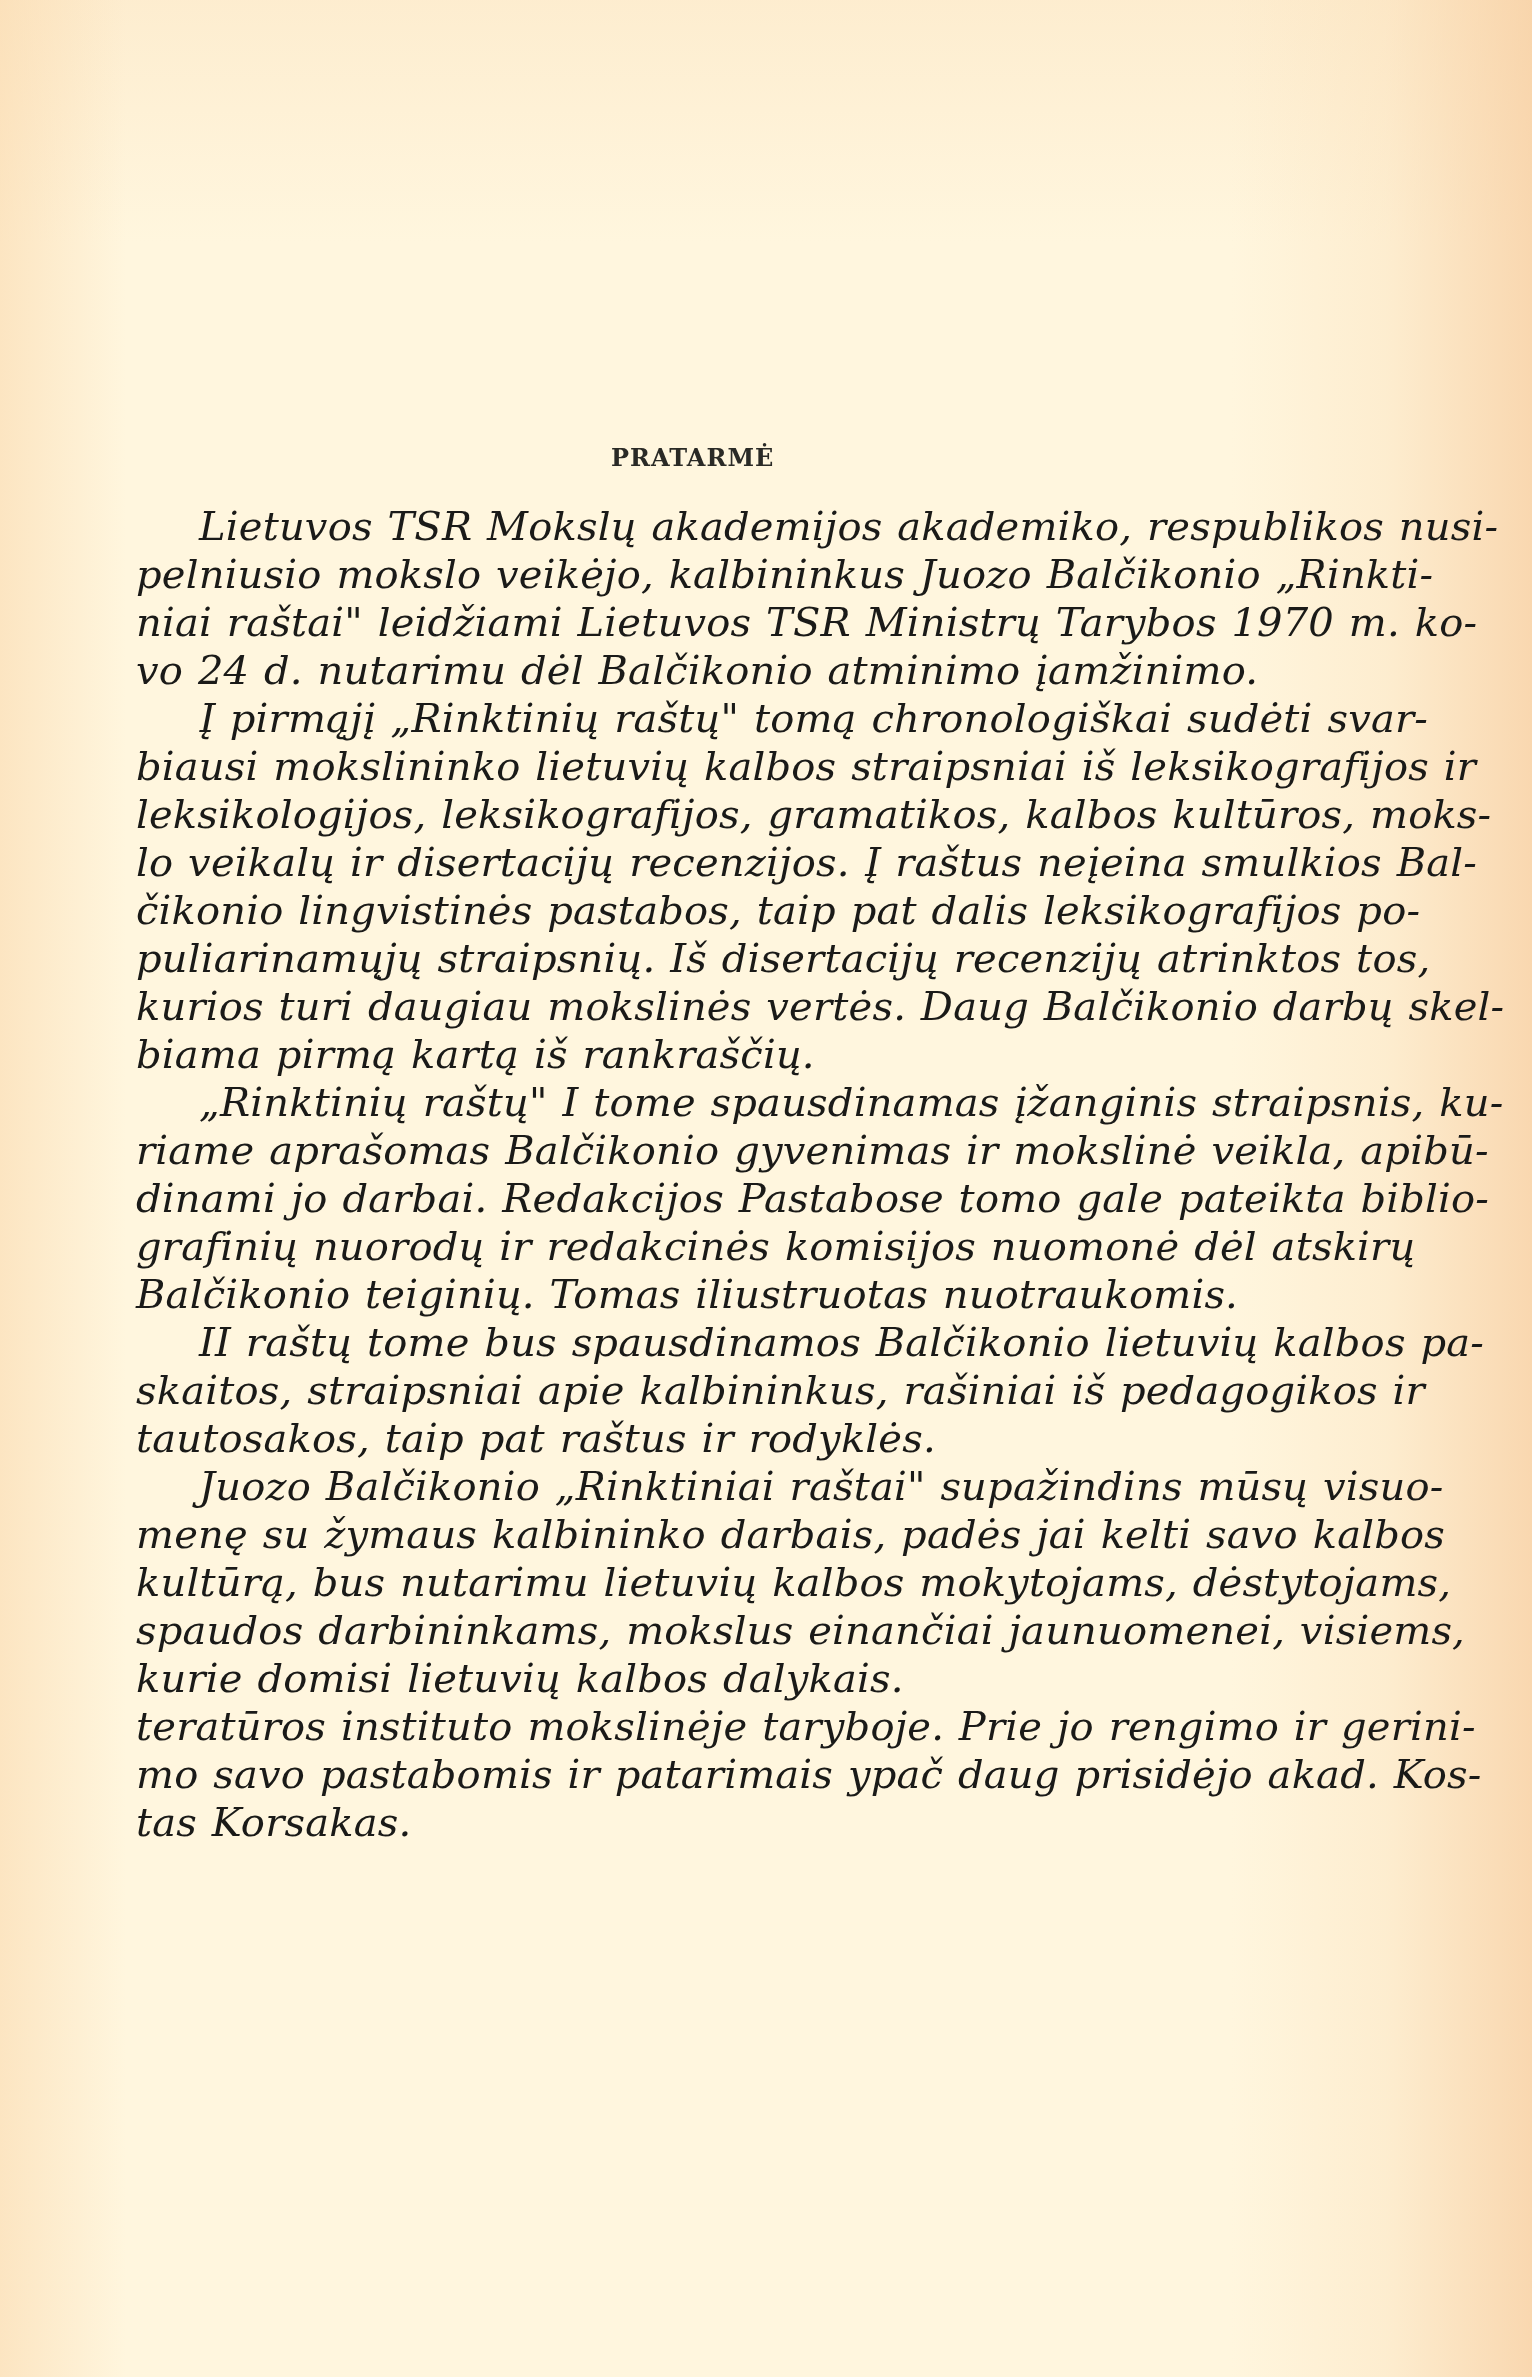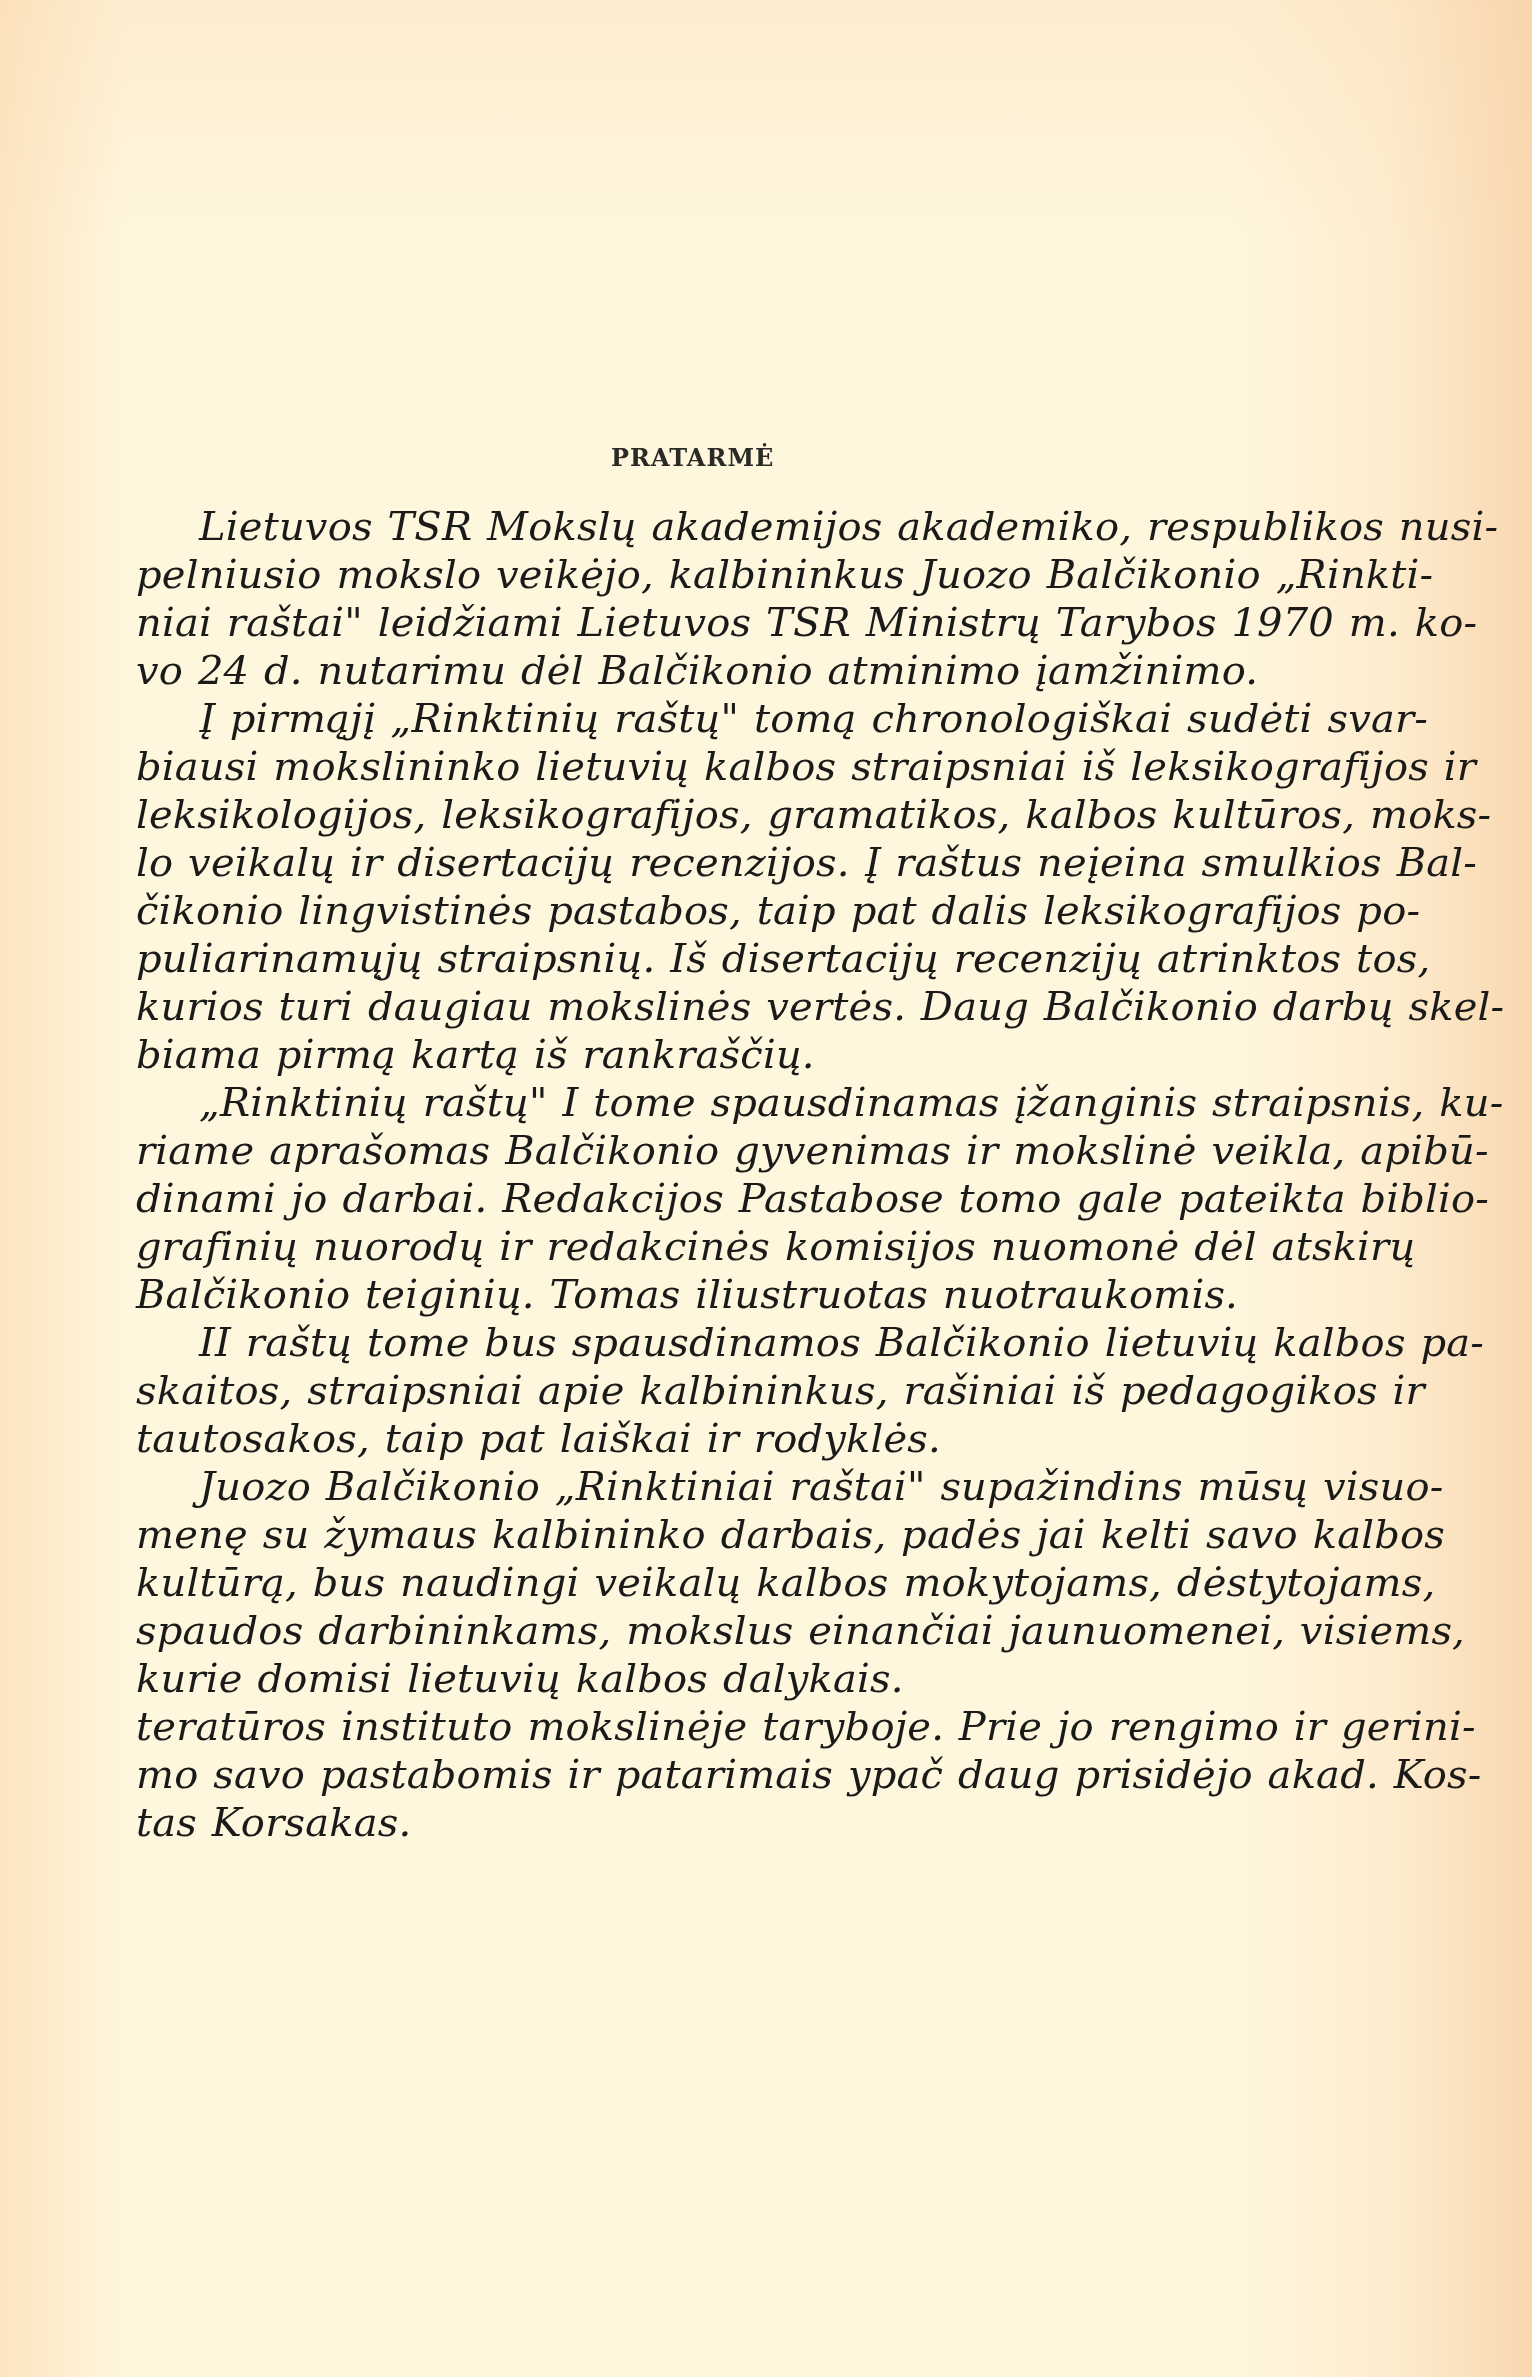--- a/index.html
+++ b/index.html
@@ -91,26 +91,26 @@
   <p class="para">
     <span class="line first">„Rinktinių raštų" I tome spausdinamas įžanginis straipsnis, ku-</span>
     <span class="line">riame aprašomas Balčikonio gyvenimas ir mokslinė veikla, apibū-</span>
     <span class="line">dinami jo darbai. Redakcijos Pastabose tomo gale pateikta biblio-</span>
     <span class="line">grafinių nuorodų ir redakcinės komisijos nuomonė dėl atskirų</span>
     <span class="line last">Balčikonio teiginių. Tomas iliustruotas nuotraukomis.</span>
   </p>
   <p class="para">
     <span class="line first">II raštų tome bus spausdinamos Balčikonio lietuvių kalbos pa-</span>
     <span class="line">skaitos, straipsniai apie kalbininkus, rašiniai iš pedagogikos ir</span>
-    <span class="line last">tautosakos, taip pat laiškai ir rodyklės.</span>
+    <span class="line last">tautosakos, taip pat raštus ir rodyklės.</span>
   </p>
   <p class="para">
     <span class="line first">Juozo Balčikonio „Rinktiniai raštai" supažindins mūsų visuo-</span>
     <span class="line">menę su žymaus kalbininko darbais, padės jai kelti savo kalbos</span>
-    <span class="line">kultūrą, bus naudingi veikalų kalbos mokytojams, dėstytojams,</span>
+    <span class="line">kultūrą, bus nutarimu lietuvių kalbos mokytojams, dėstytojams,</span>
     <span class="line">spaudos darbininkams, mokslus einančiai jaunuomenei, visiems,</span>
     <span class="line last">kurie domisi lietuvių kalbos dalykais.</span>
   </p>
   <p class="para">
     <span class="line">teratūros instituto mokslinėje taryboje. Prie jo rengimo ir gerini-</span>
     <span class="line">mo savo pastabomis ir patarimais ypač daug prisidėjo akad. Kos-</span>
     <span class="line last">tas Korsakas.</span>
   </p>
 </div>
 

